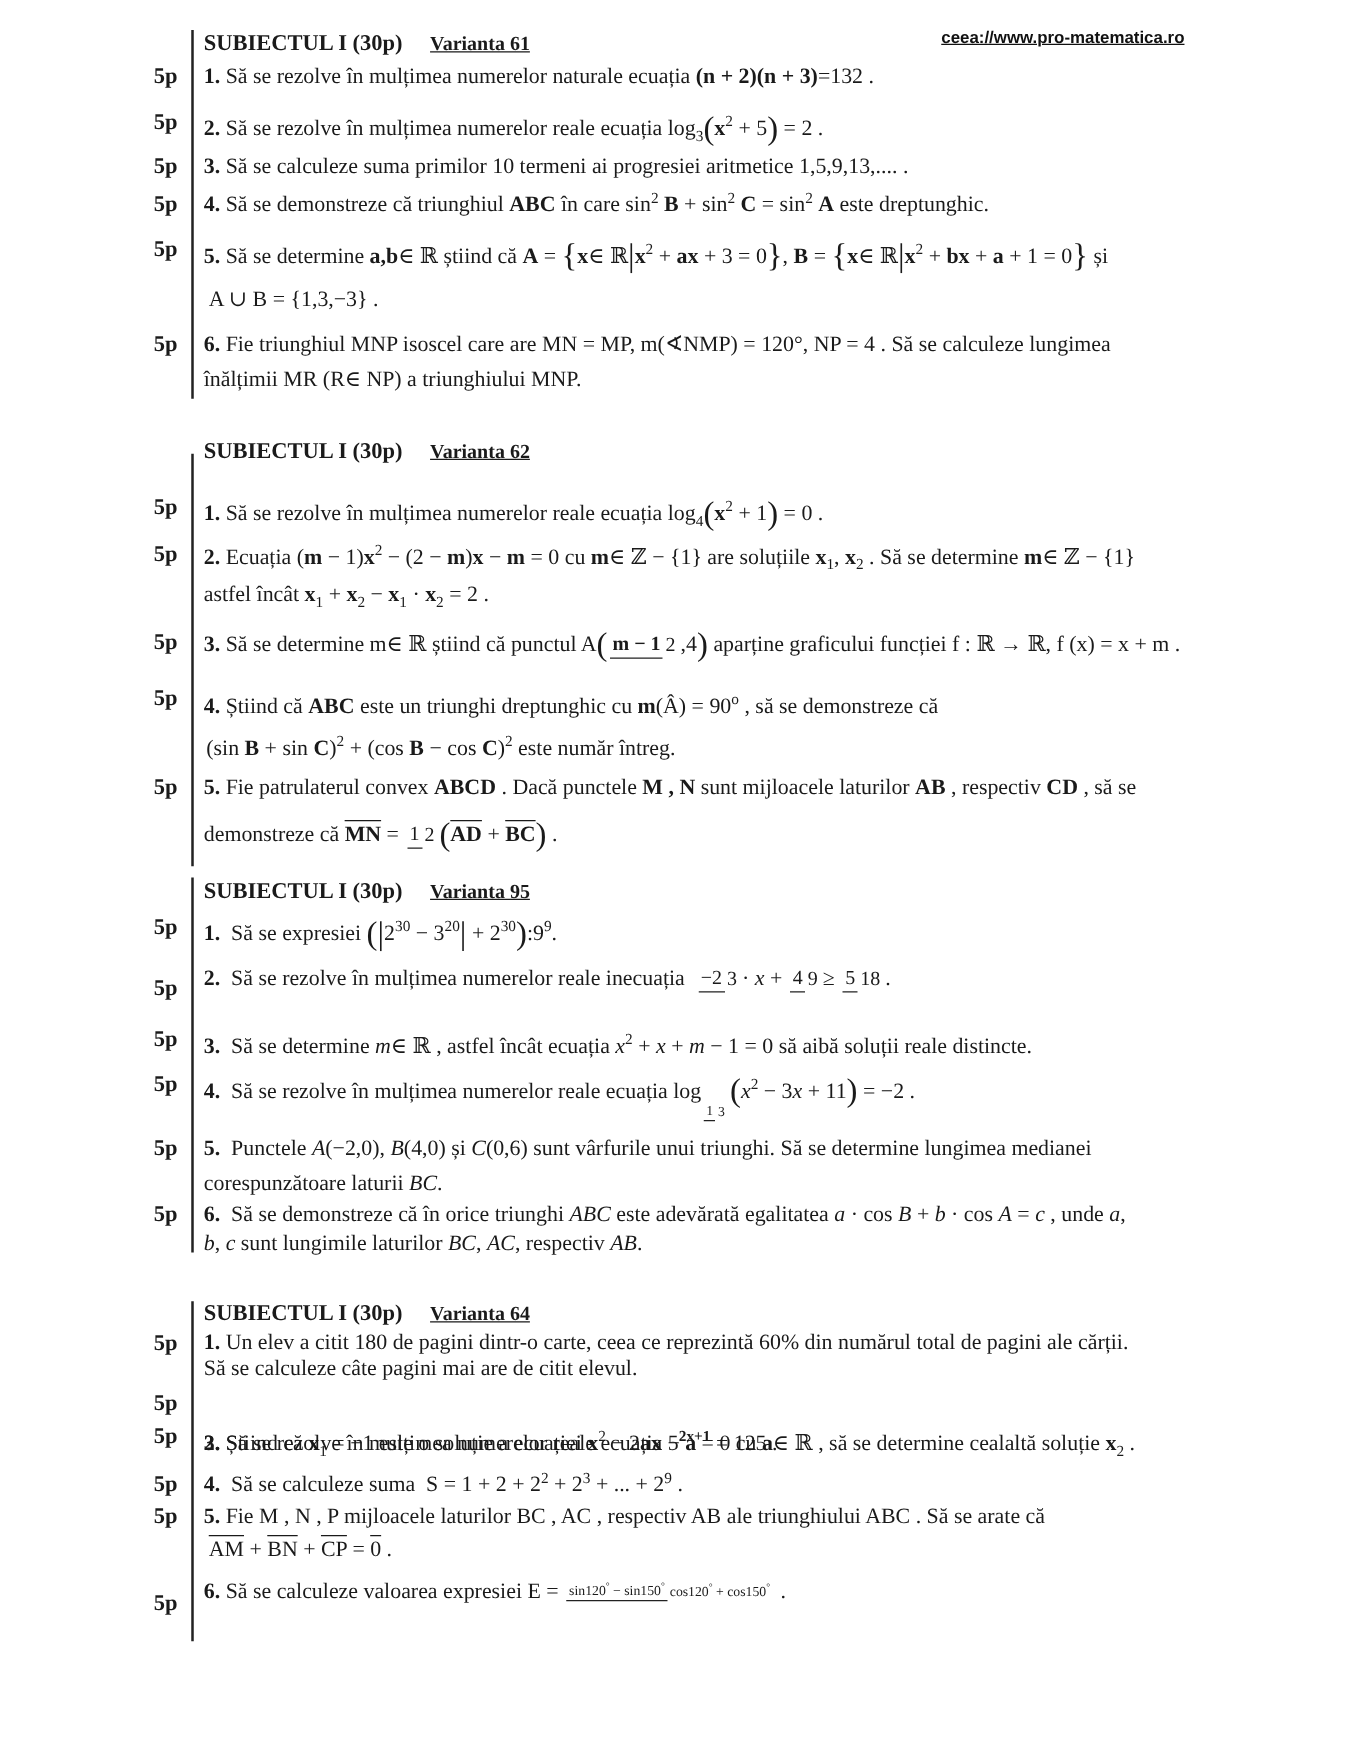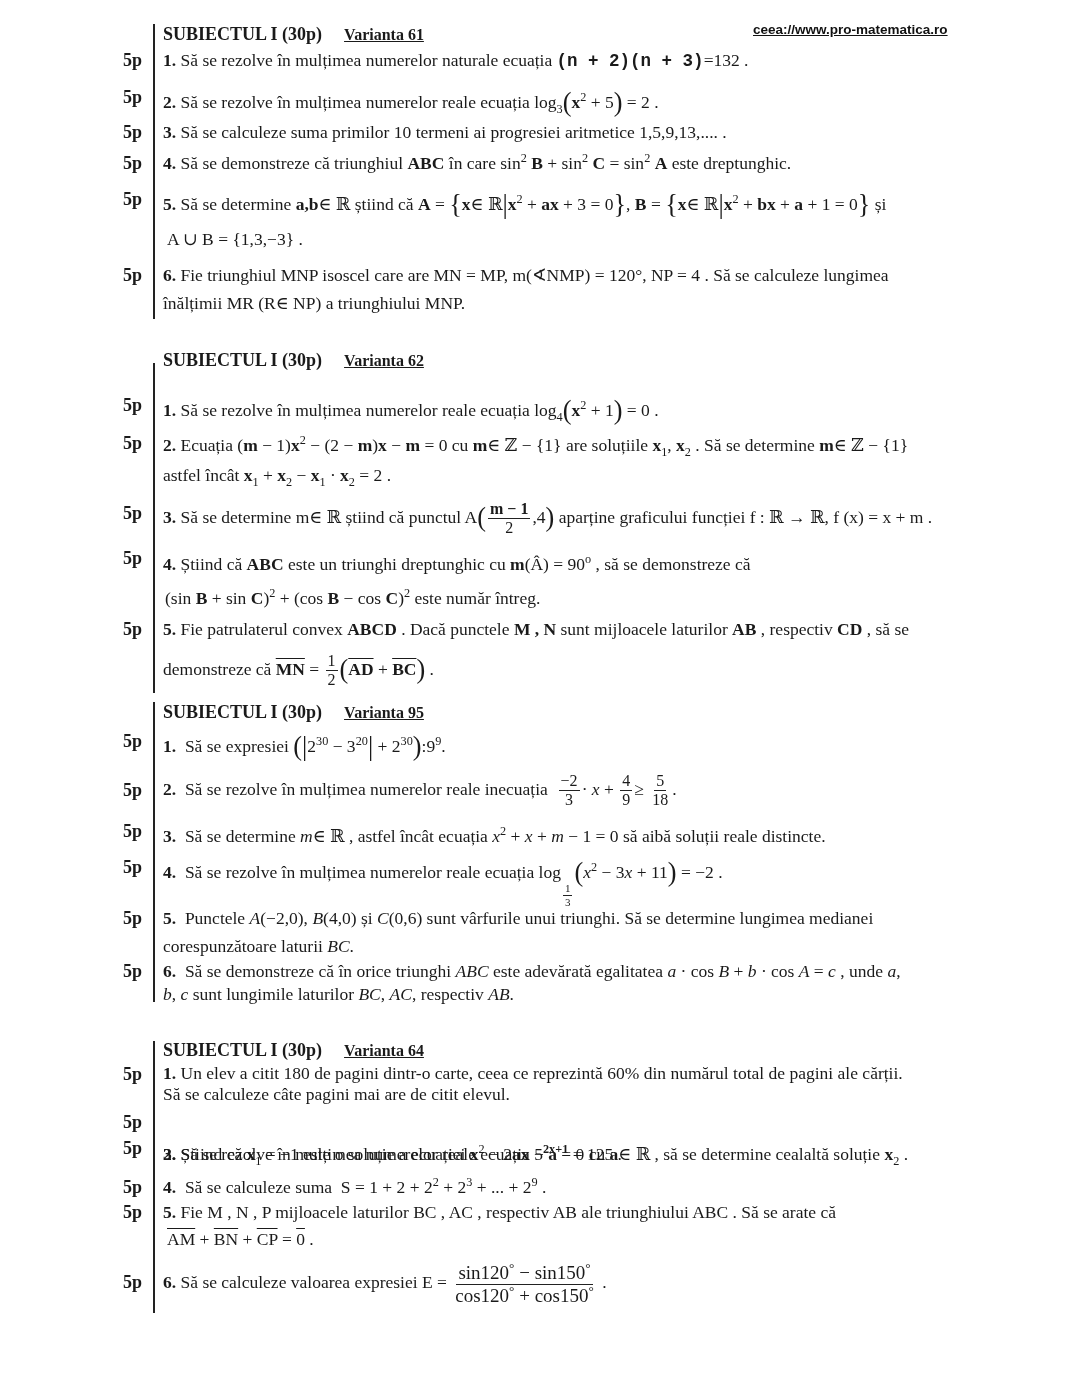--- a/index.html
+++ b/index.html
@@ -6,26 +6,26 @@
   body { width: 1080px; height: 1397px; position: relative; overflow: hidden;
          font-family: "Liberation Serif", "DejaVu Serif", serif; color: #1a1a1a; }
   .vline { position: absolute; left: 153px; width: 1.5px; background: #222; }
   .pts { position: absolute; left: 123px; font-weight: bold; font-size: 18px; }
   .line { position: absolute; left: 163px; font-size: 17.5px; white-space: nowrap; line-height: 1.2; }
   .hdr { position: absolute; left: 163px; font-size: 18px; font-weight: bold; white-space: nowrap; }
   .hdr .var { margin-left: 22px; font-size: 16px; text-decoration: underline; margin-top: 25px; }
   .url { position: absolute; left: 753px; top: 22px; font-family: "Liberation Sans", "DejaVu Sans", sans-serif;
          font-size: 13.5px; font-weight: bold; text-decoration: underline; color: #111; }
   .num { font-weight: bold; }
-  .m { font-family: Liberation Mono, monospace; text-align: center; }
+  .m { font-family: Liberation Serif, serif; text-align: center; }
   .b { font-weight: bold; }
   .i { font-style: italic; }
   sup, sub { font-size: 70%; line-height: 0; }
   .big { font-size: 150%; vertical-align: -3px; }
-  .frac { display: inline-flex; flex-direction: column; align-items: center; vertical-align: middle; font-size: 16px; line-height: 1.15; margin: 0 2px; }
+  .frac { display: inline-flex; align-items: center; vertical-align: middle; font-size: 16px; line-height: 1.15; margin: 0 2px; }
   .frac .n { border-bottom: 1px solid #222; padding: 0 2px; }
   .frac .d { padding: 0 2px; }
   .vec { text-decoration: overline; }
 </style>
 </head>
 <body>
 
 <div class="url">ceea://www.pro-matematica.ro</div>
 
 <div class="vline" style="top:24px;height:295px"></div>
@@ -127,16 +127,16 @@
 <div class="line" style="top:1144px"><span class="num">3.</span> Știind că <span class="b">x</span><sub>1</sub> = −1 este o soluție a ecuației <span class="b">x</span><sup>2</sup> − 2<span class="b">ax</span> − <span class="b">a</span> = 0 cu <span class="b">a</span>∈ ℝ , să se determine cealaltă soluție <span class="b">x</span><sub>2</sub> .</div>
 
 <div class="pts" style="top:1177px">5p</div>
 <div class="line" style="top:1177px"><span class="num">4.</span>&nbsp; <span>Să se calculeze suma</span> &nbsp;S = 1 + 2 + 2<sup>2</sup> + 2<sup>3</sup> + ... + 2<sup>9</sup> .</div>
 
 <div class="pts" style="top:1202px">5p</div>
 <div class="line" style="top:1202px"><span class="num">5.</span> Fie M , N , P mijloacele laturilor BC , AC , respectiv AB ale triunghiului ABC . Să se arate că</div>
 <div class="line" style="top:1229px;left:167px"><span class="vec">AM</span> + <span class="vec">BN</span> + <span class="vec">CP</span> = <span class="vec">0</span> .</div>
 
 <div class="pts" style="top:1272px">5p</div>
-<div class="line" style="top:1262px"><span class="num">6.</span> <span>Să se calculeze valoarea expresiei</span> E = <span class="frac" style="font-size:19px">
+<div class="line" style="top:1262px"><span class="num">6.</span> <span>Să se calculeze valoarea expresiei</span> E = <span class="frac" style="font-size:11px">
       <span class="n">sin120<sup>°</sup> − sin150<sup>°</sup></span>
       <span class="d">cos120<sup>°</sup> + cos150<sup>°</sup></span>
     </span> .</div>
 
 </body></html>

